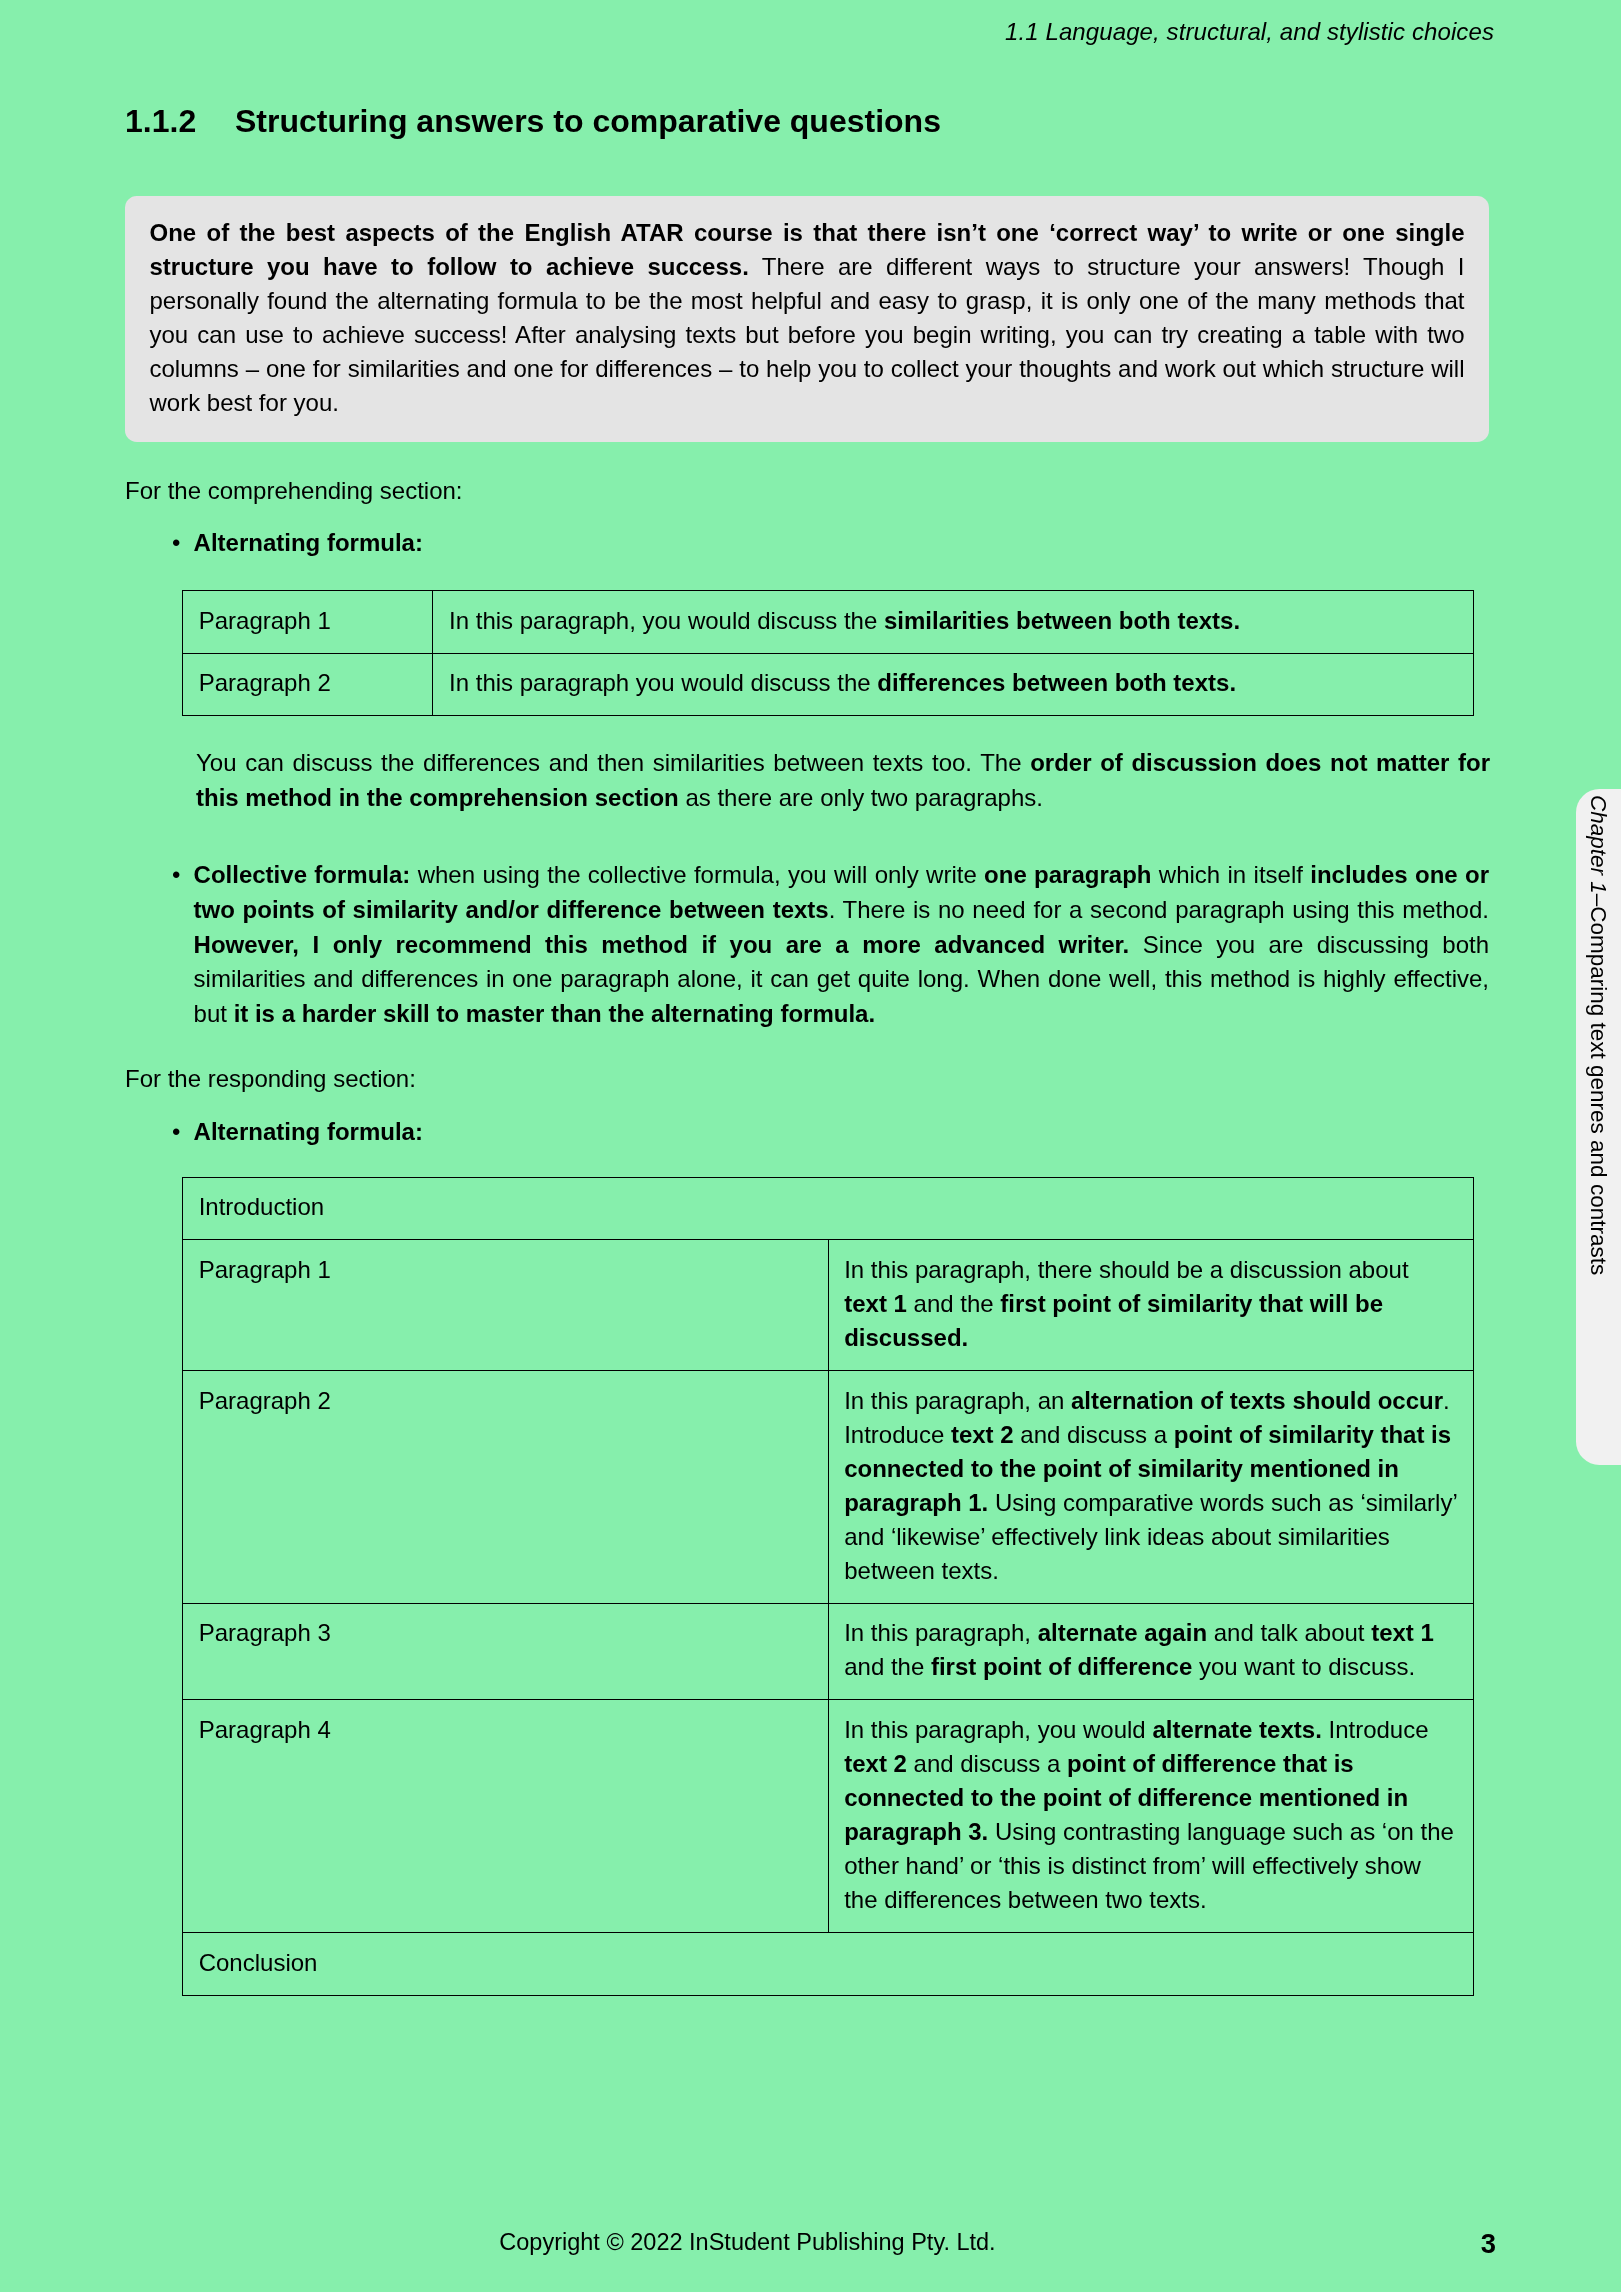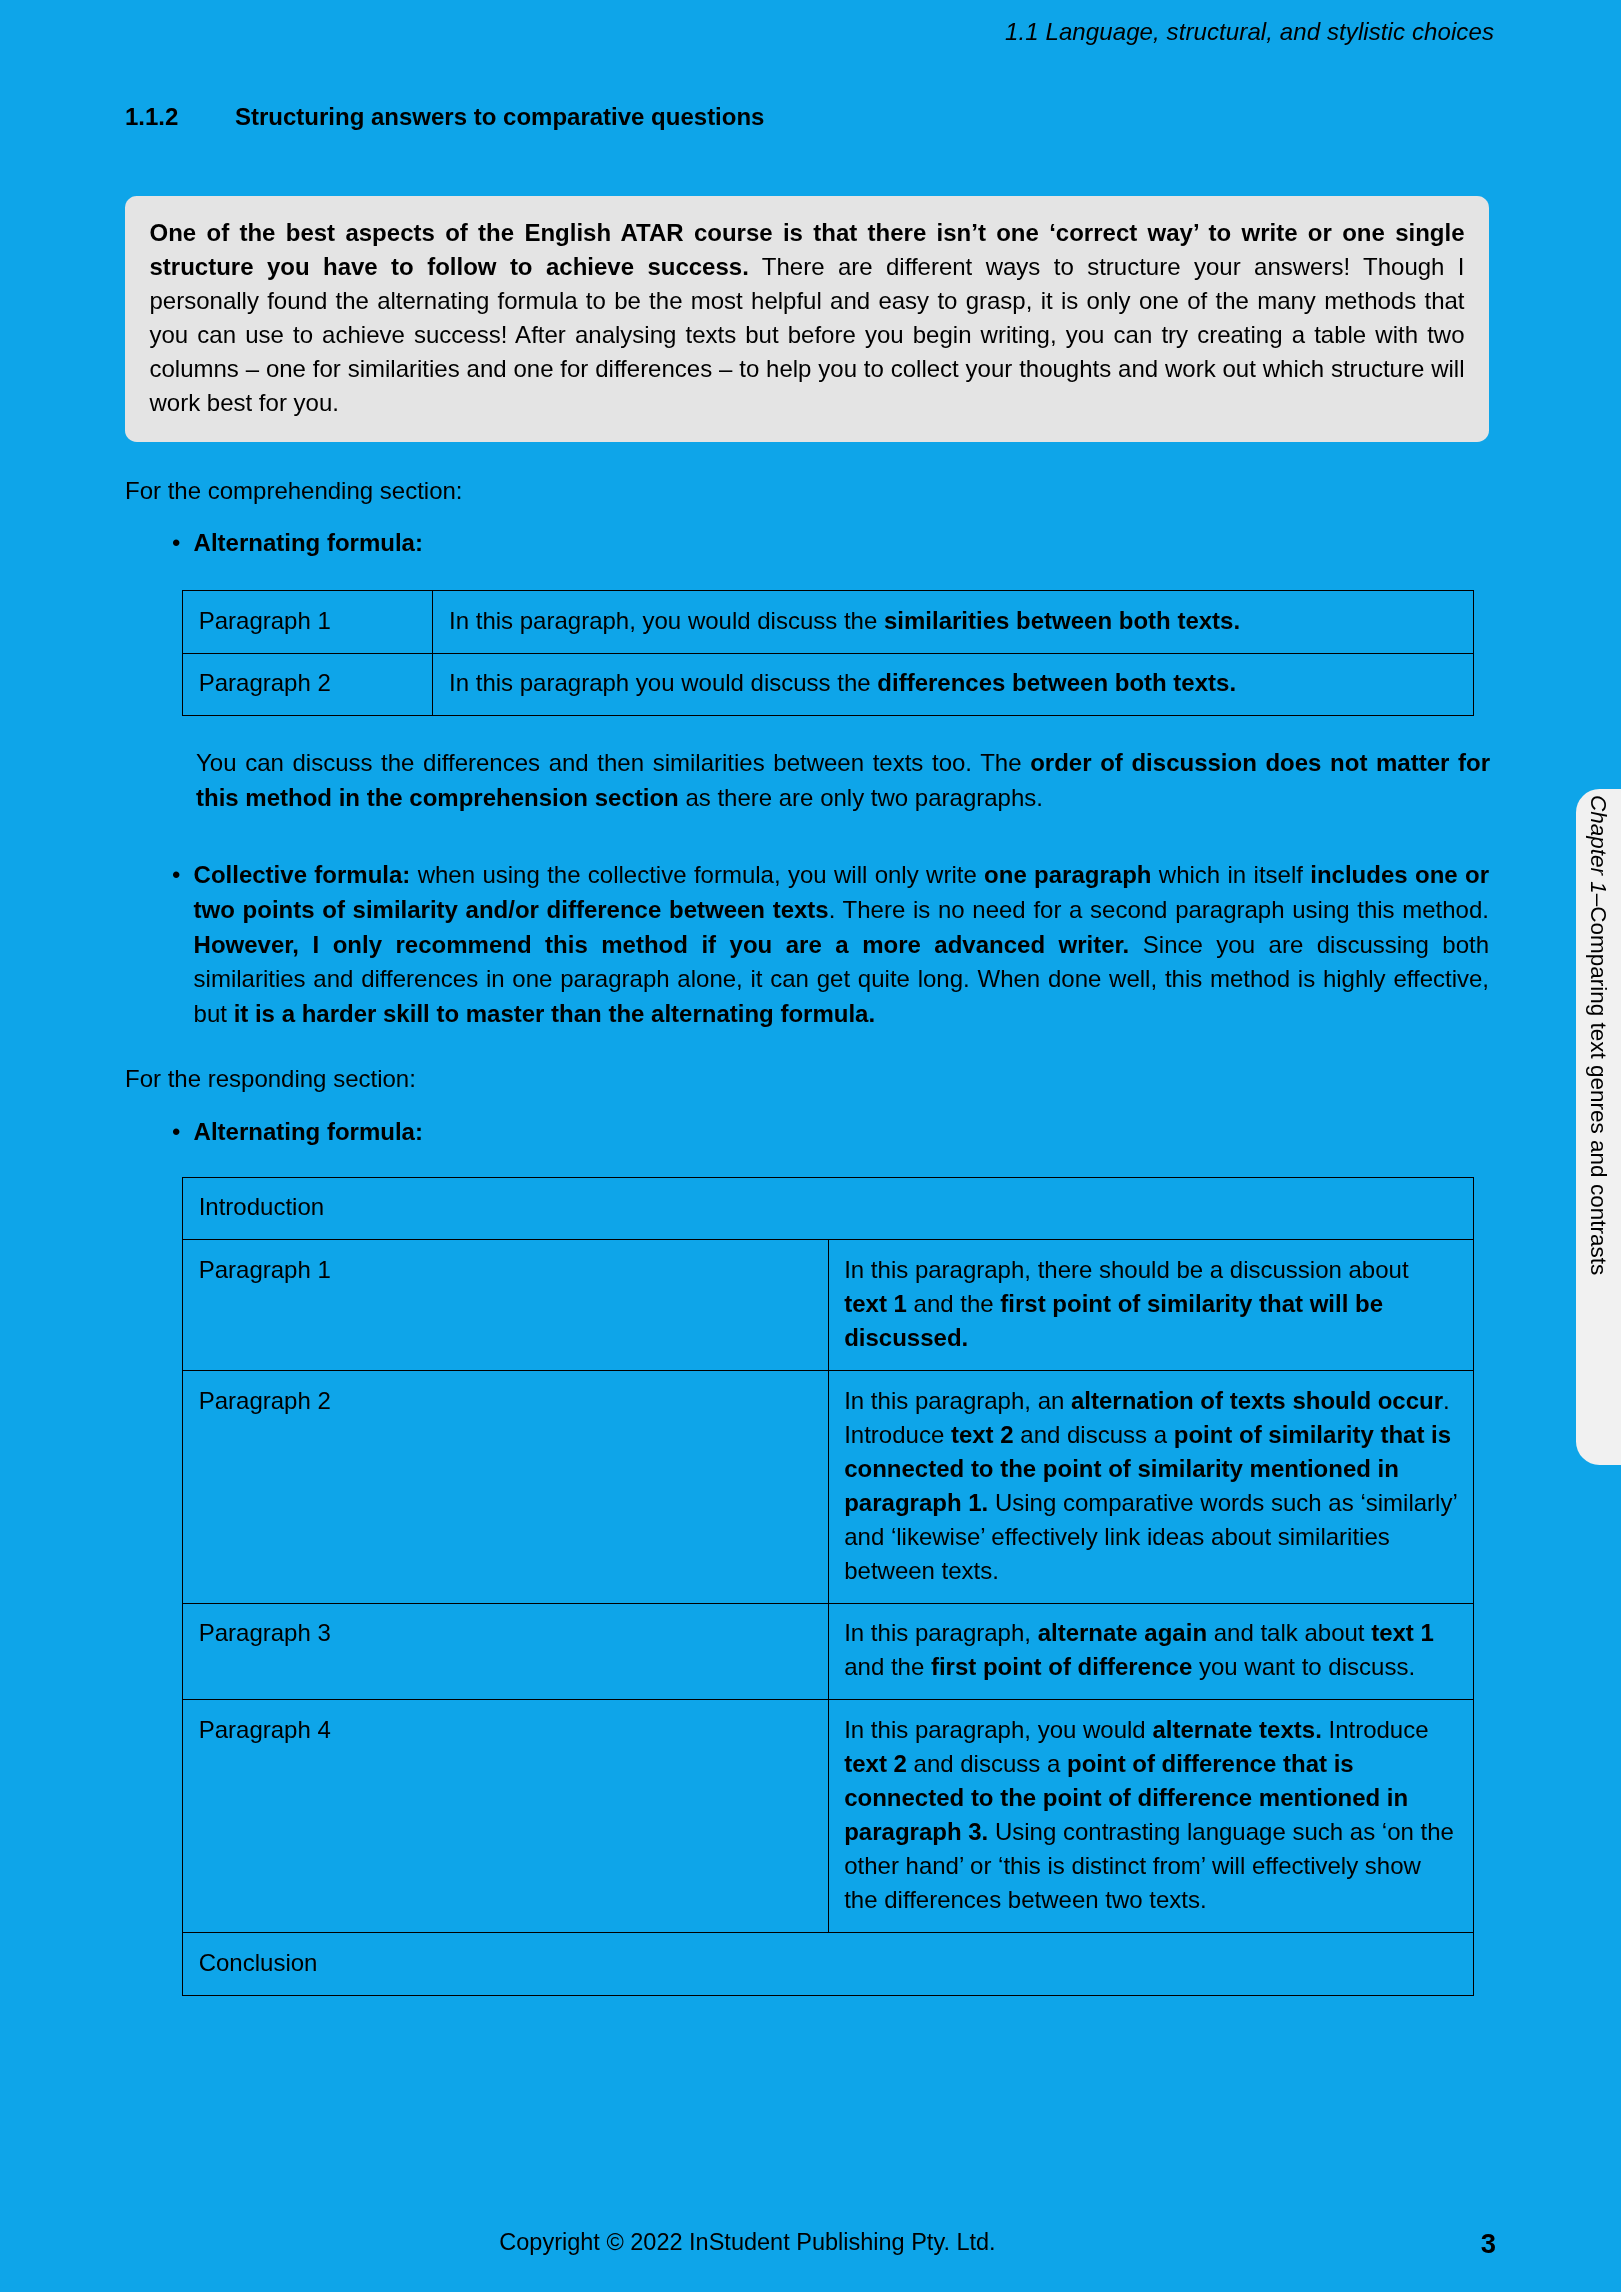--- a/index.html
+++ b/index.html
@@ -4,21 +4,21 @@
 <style>
   html, body {
     margin: 0;
     padding: 0;
     background: #ffffff;
   }
   .page {
     position: relative;
     width: 1621px;
     height: 2293px;
-    background: #0ea5e9;
+    background: #86efac;
     font-family: "Liberation Sans", sans-serif;
     color: #000000;
     overflow: hidden;
     box-sizing: border-box;
   }
 
   
   .running-header {
     position: absolute;
     top: 17.6px;
@@ -27,21 +27,21 @@
     font-size: 24px;
     letter-spacing: 0.1px;
     white-space: nowrap;
   }
 
   
   .section-heading {
     position: absolute;
     top: 103px;
     left: 125px;
-    font-size: 24px;
+    font-size: 32px;
     font-weight: bold;
     white-space: nowrap;
   }
   .section-heading .num {
     display: inline-block;
     min-width: 110px;
   }
 
   
   .content {

